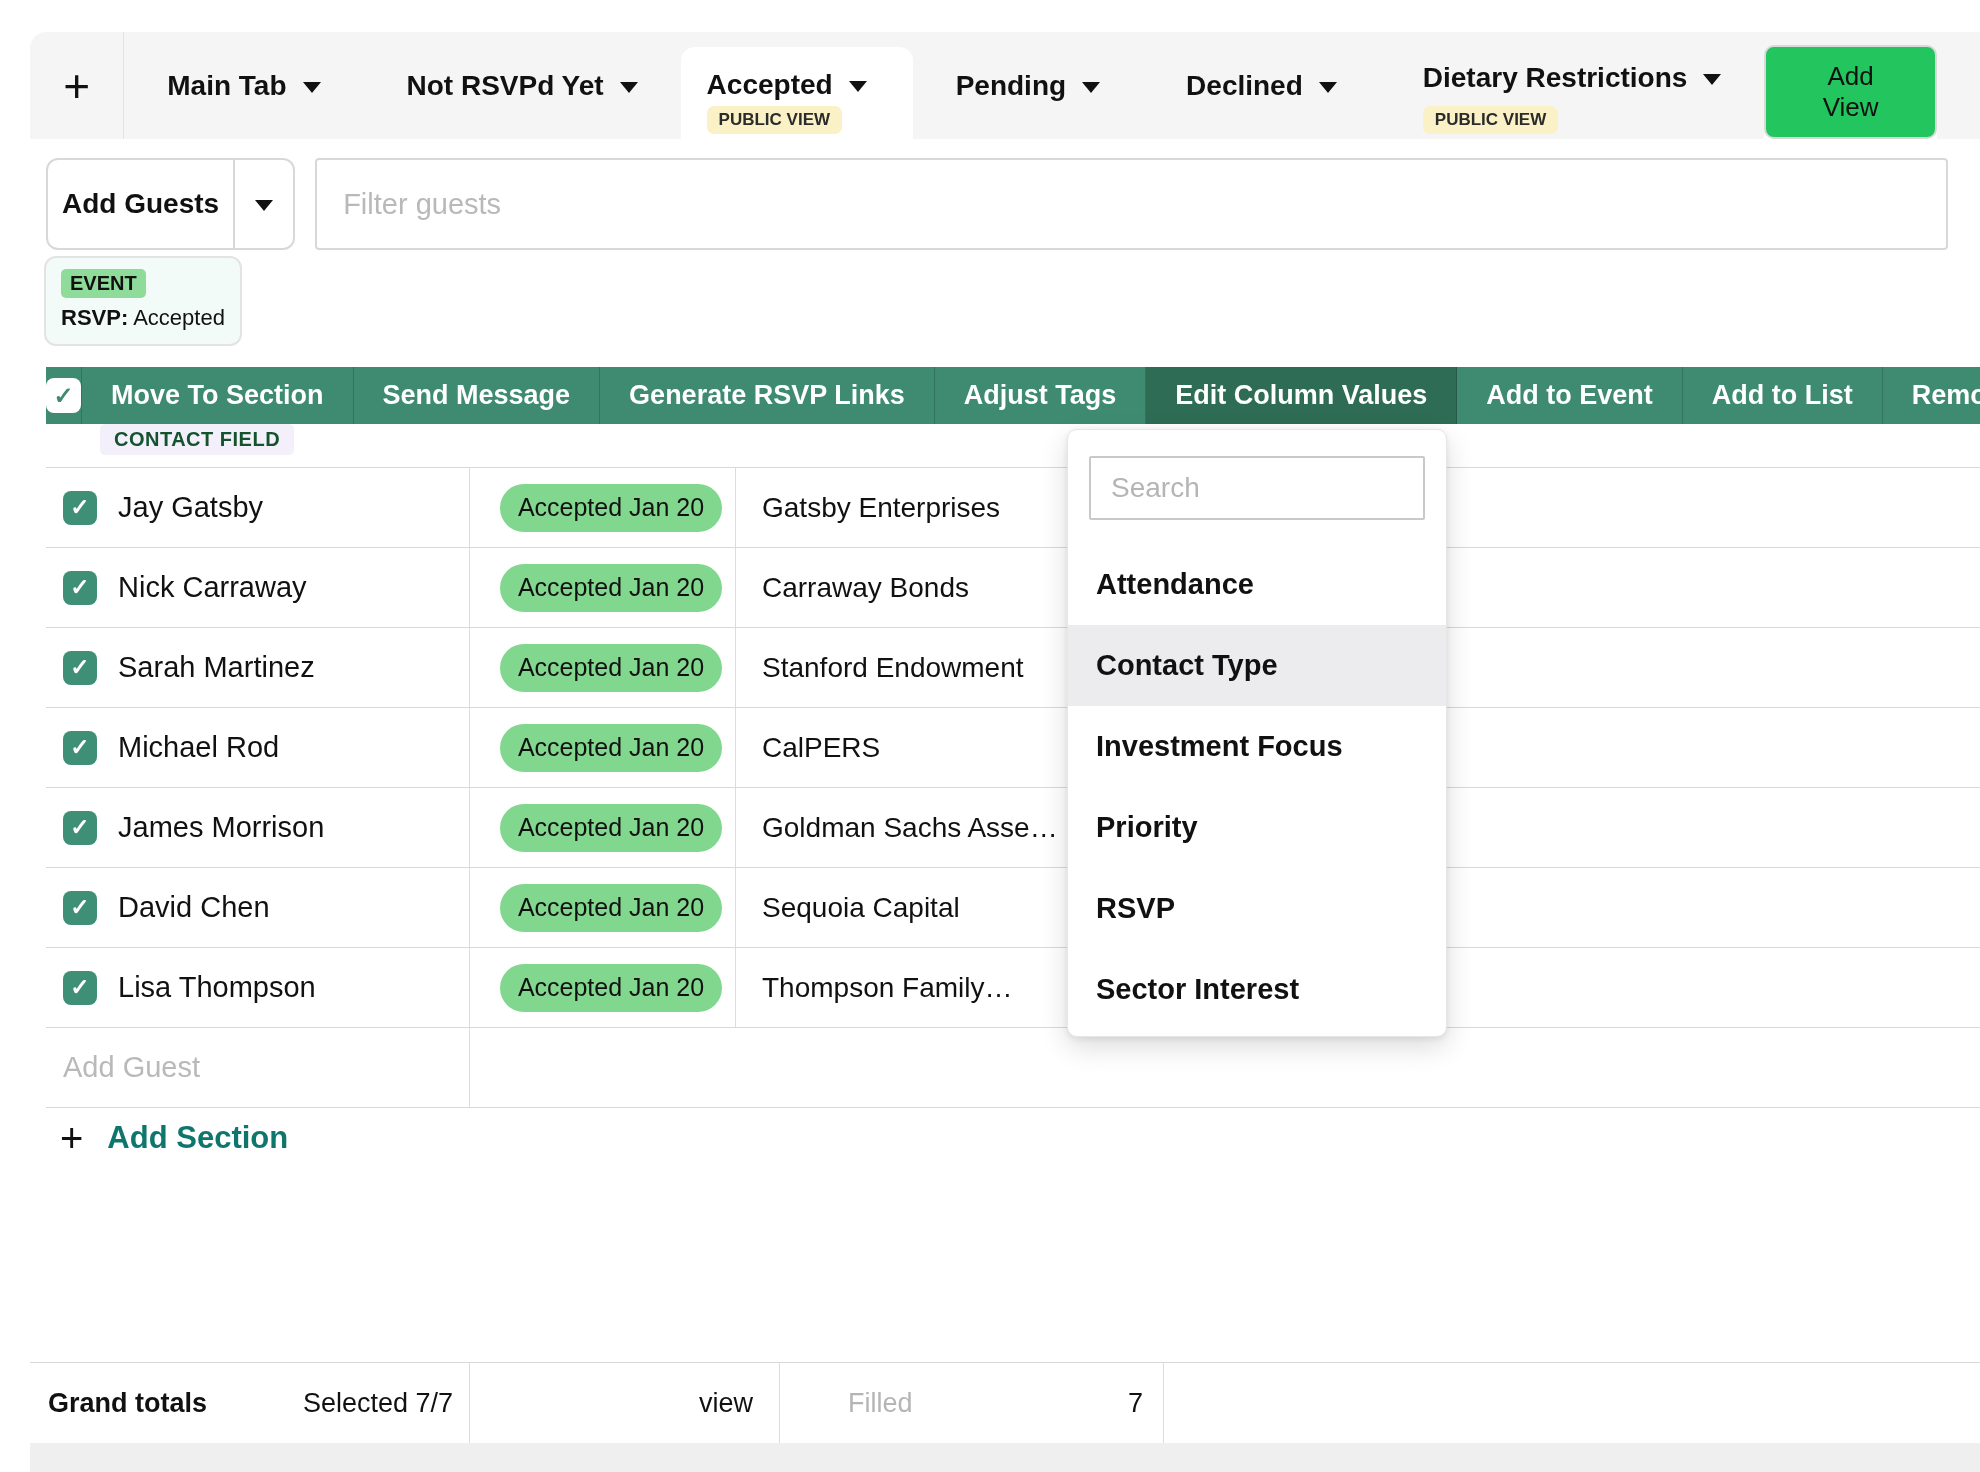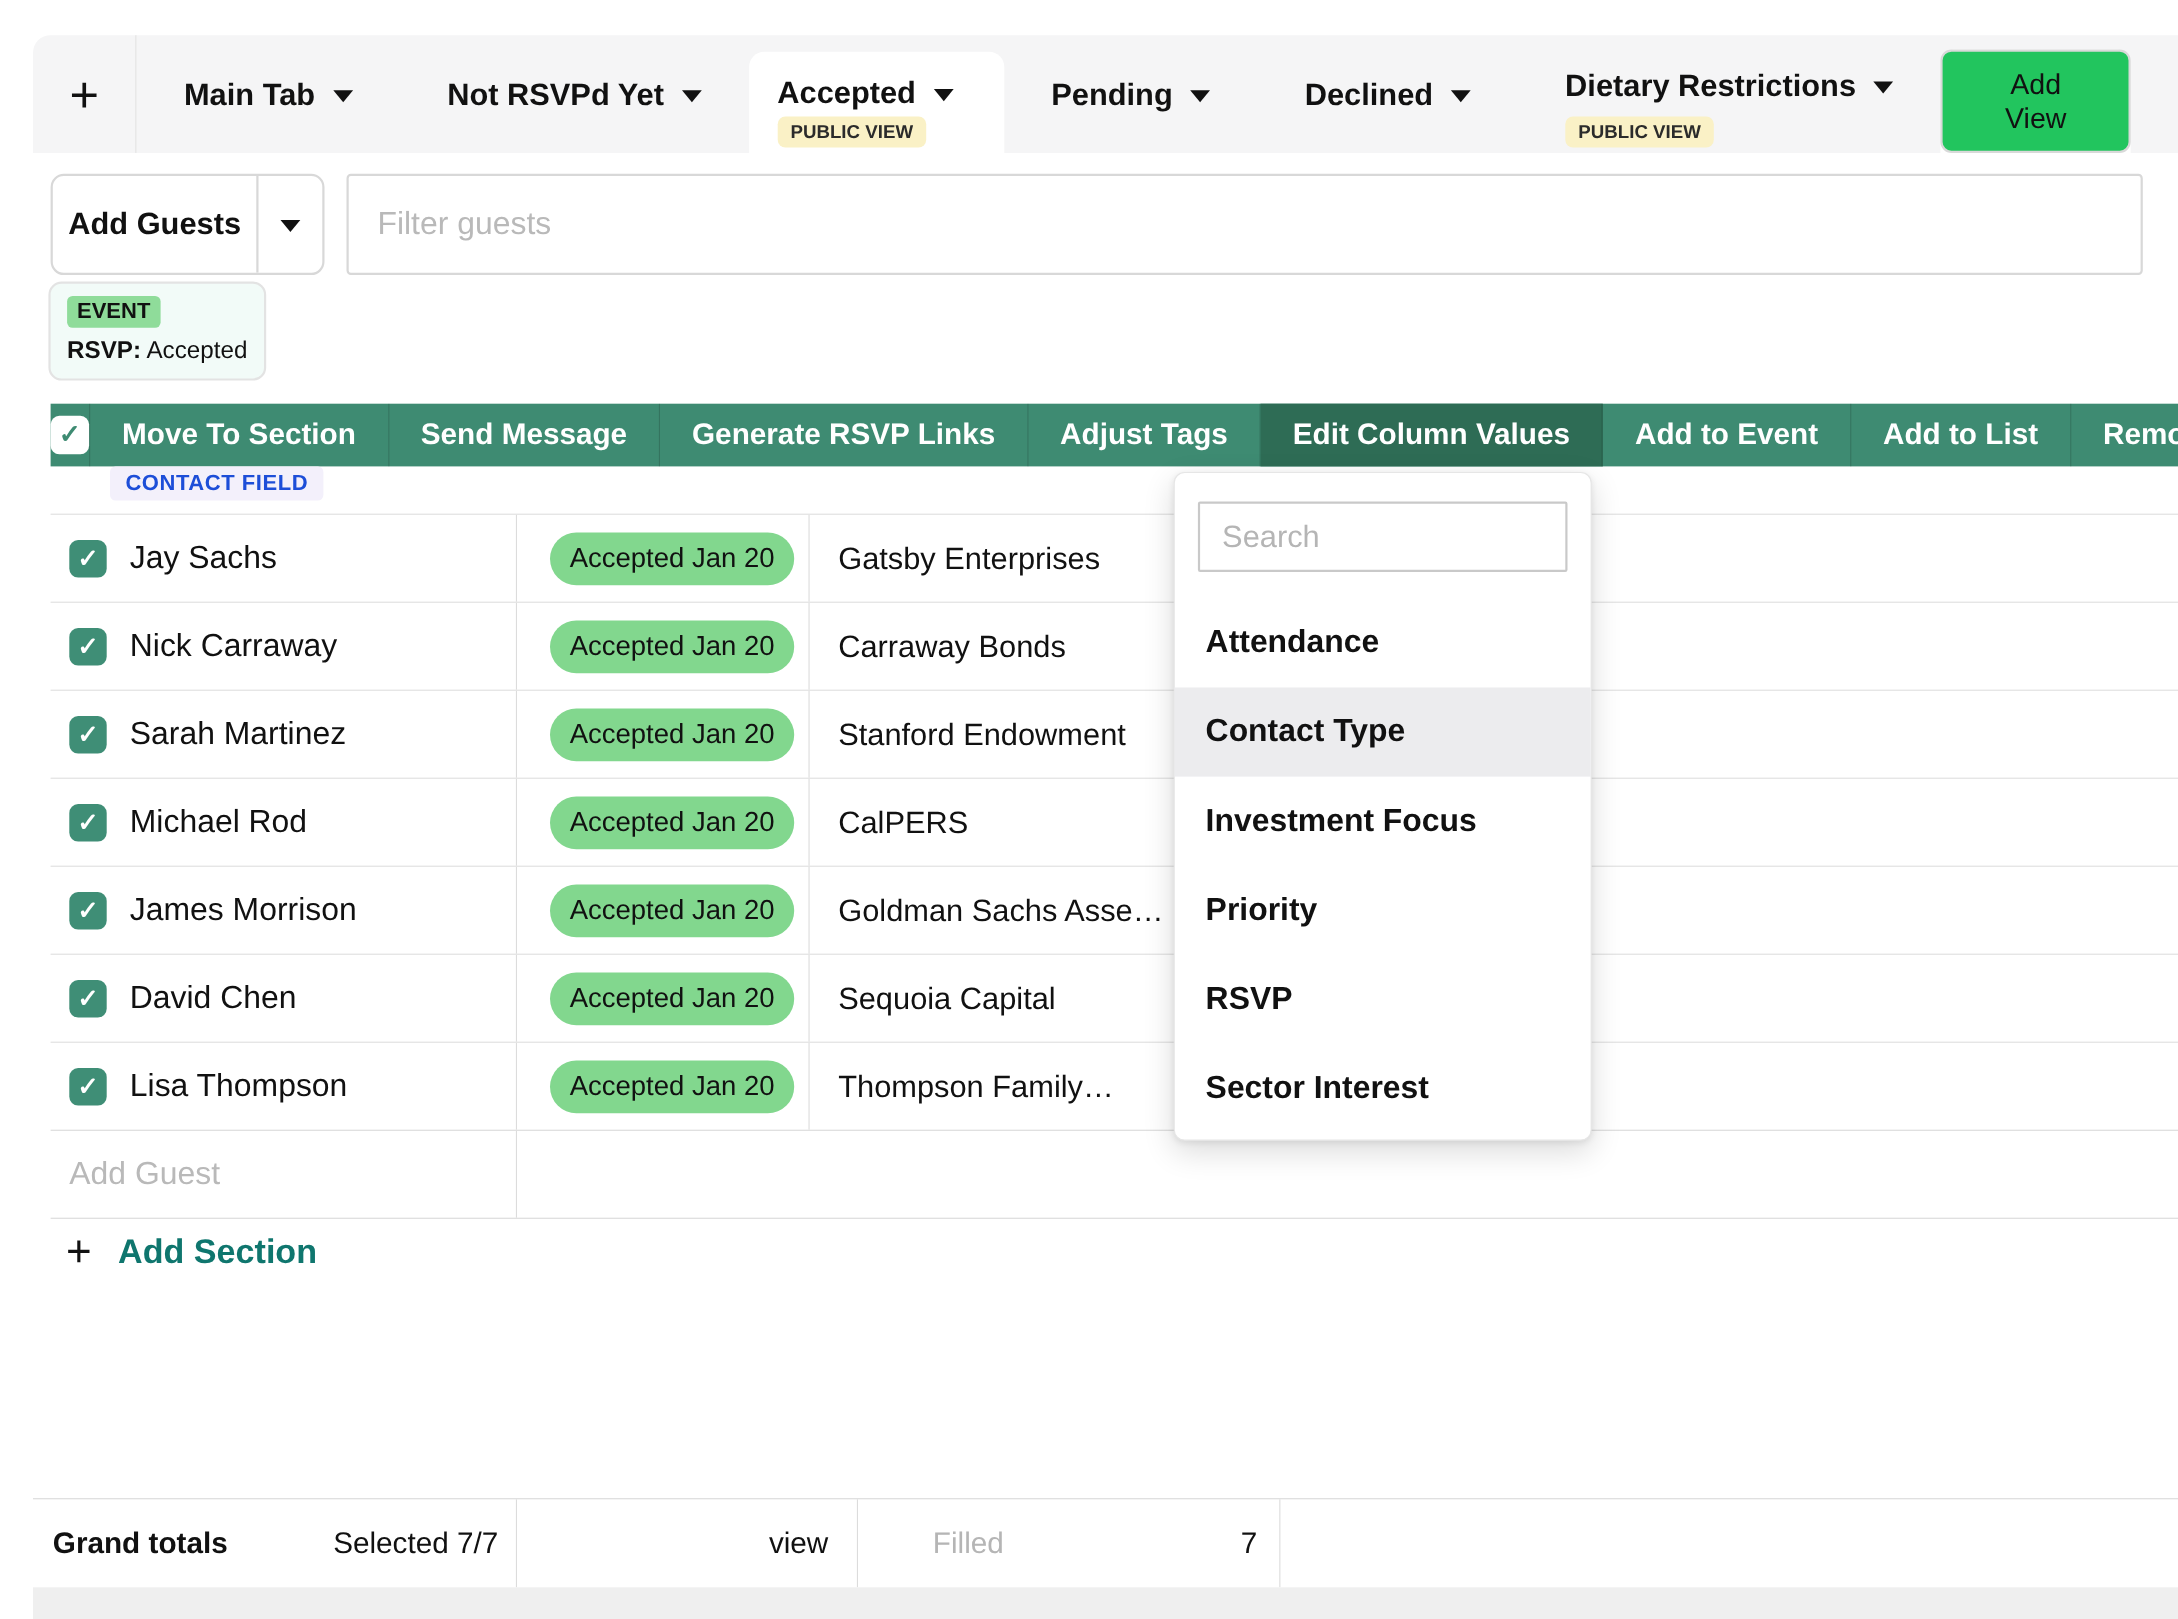--- a/index.html
+++ b/index.html
@@ -53,21 +53,21 @@
   .tb-check-cell { width:66px; display:flex; align-items:center; justify-content:center;
                    border-right:1px solid rgba(0,0,0,0.16); cursor:pointer; }
   .tb-checkbox { width:35px; height:35px; background:#fff; border-radius:8px;
                  display:flex; align-items:center; justify-content:center; }
   .tb-checkbox::after { content:"✓"; color:#3e8b72; font-size:24px; font-weight:700; }
   .tb-item { padding:0 29px; display:flex; align-items:center; font-size:27px; font-weight:700; color:#fff;
              border-right:1px solid rgba(0,0,0,0.16); white-space:nowrap; cursor:pointer; }
   .tb-item.active { background:#2e6c55; }
   .tb-item:last-child { flex:1; border-right:none; }
 
-  .contact-field-badge { position:absolute; left:100px; top:424px; background:#f3f0fb; color:#1d4ed8;
+  .contact-field-badge { position:absolute; left:100px; top:424px; background:#f3f0fb; color:#14532d;
                          font-size:20px; font-weight:700; letter-spacing:0.5px; padding:4px 14px; border-radius:5px; }
 
   
   .gtable { position:absolute; left:46px; top:467px; right:0; border-top:1px solid #d9d9d9; }
   .grow { height:80px; border-bottom:1px solid #d9d9d9; display:flex; align-items:stretch; background:#fff; }
   .c-name { width:424px; display:flex; align-items:center; border-right:1px solid #dcdcdc; }
   .c-status { width:266px; display:flex; align-items:center; border-right:1px solid #dcdcdc; }
   .c-company { width:340px; display:flex; align-items:center; border-right:1px solid #dcdcdc;
                padding-left:26px; font-size:28px; white-space:nowrap; overflow:hidden; }
   .c-rest { flex:1; }
@@ -187,21 +187,21 @@
       <div class="tb-item">Remove</div>
     </div>
 
   <div class="contact-field-badge">CONTACT FIELD</div>
 
   <div class="gtable">
     <div id="guest-rows">
         <div class="grow">
     <div class="c-name">
       <span class="row-checkbox"></span>
-      <span class="g-name">Jay Sachs</span>
+      <span class="g-name">Jay Gatsby</span>
     </div>
     <div class="c-status">
       <span class="pill">Accepted Jan 20</span>
     </div>
     <div class="c-company">Gatsby Enterprises</div>
     <div class="c-rest"></div>
   </div>
         <div class="grow">
     <div class="c-name">
       <span class="row-checkbox"></span>

